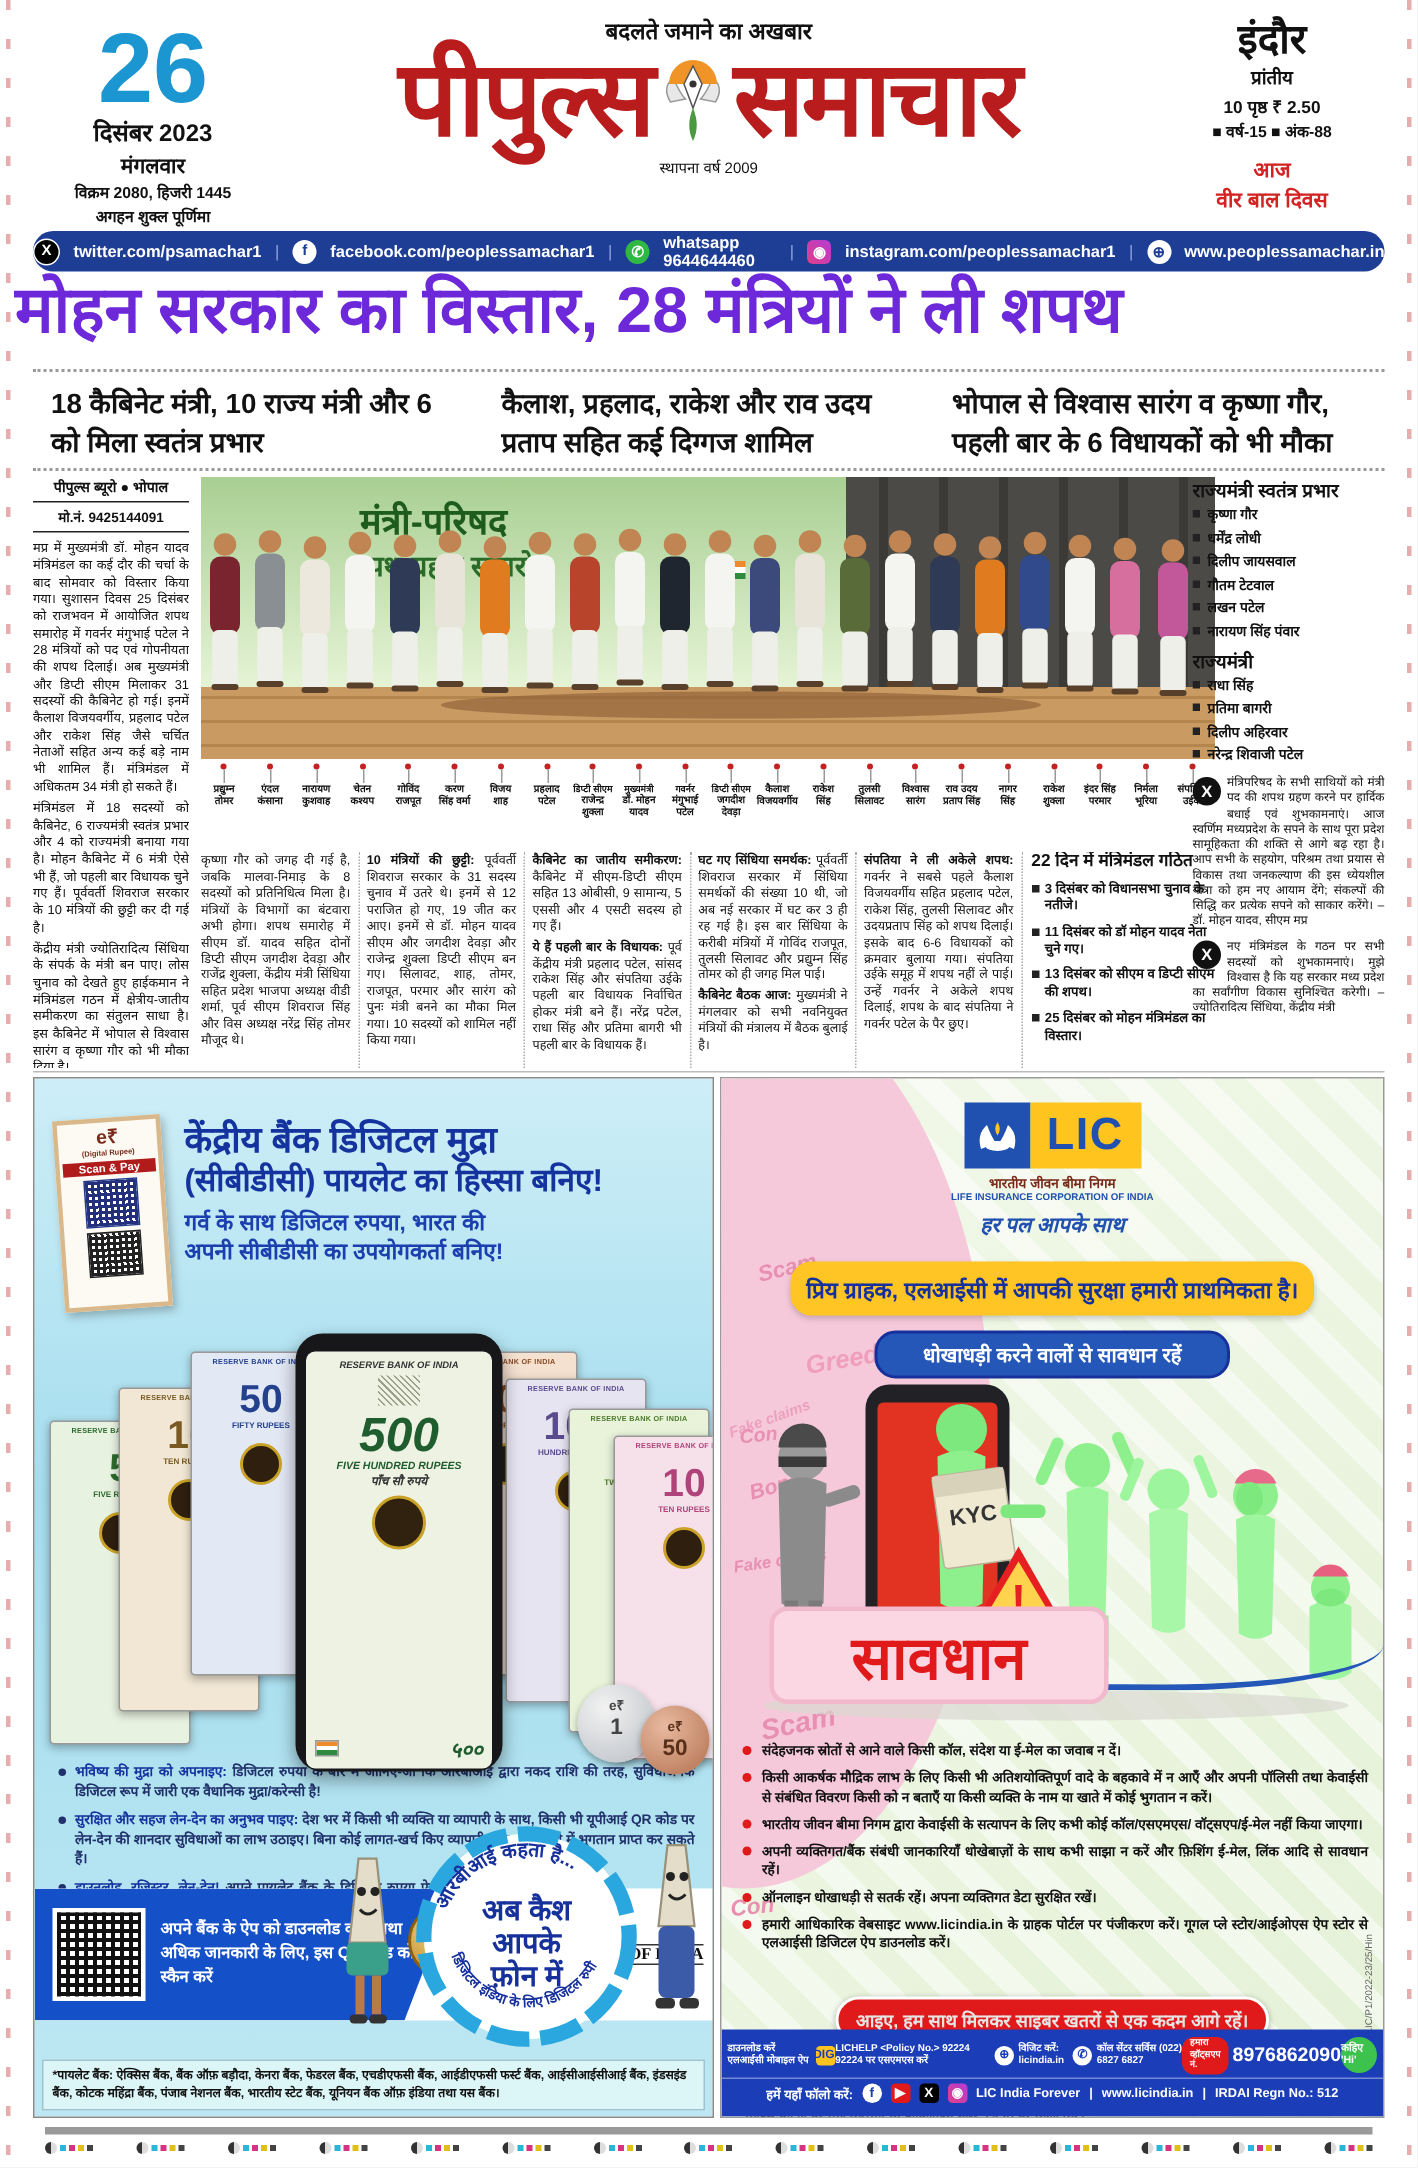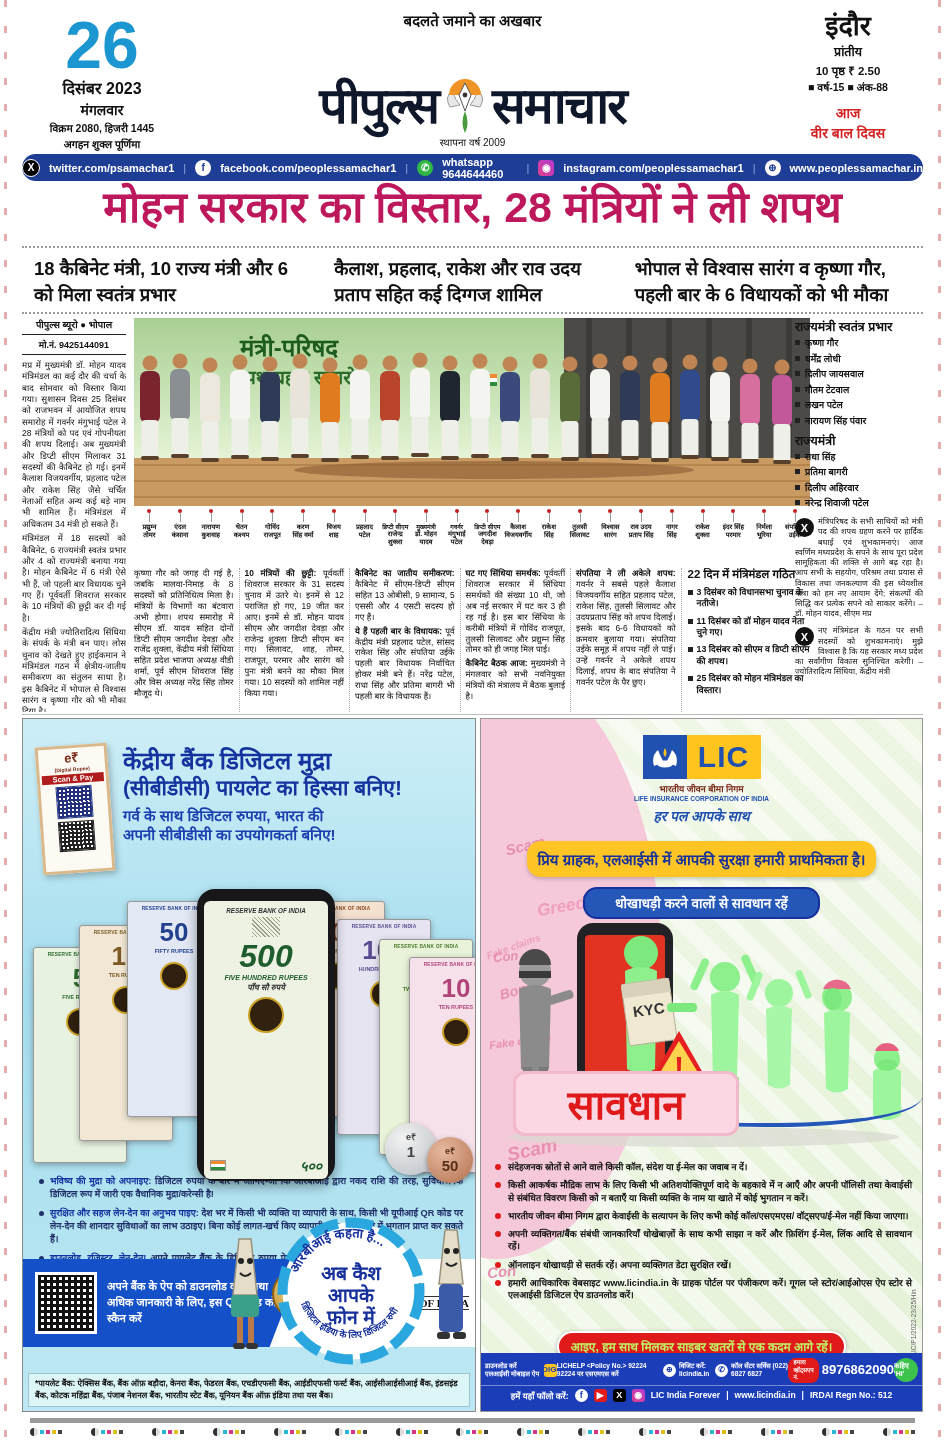--- a/index.html
+++ b/index.html
@@ -11,22 +11,22 @@
 
   
   .header{position:absolute;top:10px;left:22px;right:22px;height:142px;}
   .datebox{position:absolute;left:0;top:4px;width:160px;text-align:center;}
   .datebox .day{font-size:66px;font-weight:800;color:#1b96d1;line-height:.95;}
   .datebox .l1{font-size:16px;font-weight:800;}
   .datebox .l2{font-size:14px;font-weight:800;margin-top:1px;}
   .datebox .l3,.datebox .l4{font-size:10.5px;font-weight:700;margin-top:2px;}
   .masthead{position:absolute;left:170px;right:170px;top:0;text-align:center;}
   .masthead .tagline{font-size:15px;font-weight:800;}
-  .masthead .title{font-size:50px;font-weight:800;letter-spacing:-2px;line-height:1.05;
-                   display:flex;align-items:center;justify-content:center;gap:4px;color:#0f172a;margin-top:47px;}
+  .masthead .title{font-size:70px;font-weight:800;letter-spacing:-2px;line-height:1.05;
+                   display:flex;align-items:center;justify-content:center;gap:4px;color:#b91c1c;}
   .masthead .est{font-size:10px;font-weight:400;margin-top:0px;}
   .rightbox{position:absolute;right:0;top:2px;width:150px;text-align:center;}
   .rightbox .city{font-size:27px;font-weight:800;line-height:1.05;}
   .rightbox .r1{font-size:12.5px;font-weight:800;margin-top:3px;}
   .rightbox .r2{font-size:11.5px;font-weight:800;margin-top:3px;}
   .rightbox .r3{font-size:10.5px;font-weight:800;margin-top:2px;}
   .rightbox .today{font-size:14px;font-weight:800;color:#d42323;margin-top:9px;}
   .rightbox .event{font-size:14px;font-weight:800;color:#d42323;margin-top:1px;}
 
   
@@ -36,22 +36,22 @@
   .sic{display:inline-flex;width:16px;height:16px;border-radius:50%;align-items:center;
        justify-content:center;font-size:10px;font-weight:800;flex:none;}
   .sic-x{background:#000;color:#fff;border:1px solid #fff;}
   .sic-fb{background:#fff;color:#1e3e96;}
   .sic-wa{background:#2fb944;color:#fff;}
   .sic-ig{background:linear-gradient(45deg,#e0408a,#b43bd4);color:#fff;border-radius:4px;}
   .sic-web{background:#fff;color:#1e3e96;}
   .sdiv{color:#8ea3de;font-weight:400;}
 
   
-  .headline{position:absolute;top:184px;left:10px;right:10px;text-align:center;
-    font-size:43px;font-weight:800;color:#be185d;line-height:1.1;}
+  .headline{position:absolute;top:184px;left:10px;right:10px;
+    font-size:43px;font-weight:800;color:#6d28d9;line-height:1.1;}
   .rule-a{position:absolute;top:246px;left:22px;right:22px;border-top:2px dotted #9a9a9a;}
   .subheads{position:absolute;top:252px;left:22px;right:22px;display:flex;}
   .sub{flex:1;text-align:left;font-size:18.5px;font-weight:800;line-height:1.4;padding:4px 12px;}
   .rule-b{position:absolute;top:312px;left:22px;right:22px;border-top:2px dotted #9a9a9a;}
 
   
   .story{position:absolute;top:318px;left:22px;right:22px;height:394px;}
   .leftcol{position:absolute;left:0;top:0;width:104px;height:100%;overflow:hidden;}
   .byline{text-align:center;font-size:9.5px;font-weight:800;border-bottom:1px solid #222;padding-bottom:3px;}
   .phoneno{text-align:center;font-size:9px;font-weight:800;padding:3px 0;border-bottom:1px solid #222;margin-bottom:5px;}
@@ -192,21 +192,21 @@
   .bbanner{position:absolute;top:168px;left:102px;right:102px;background:#2457b8;border:2px solid #16309c;
     border-radius:14px;padding:5px 6px;text-align:center;font-size:13.5px;font-weight:700;color:#fff;}
   .illu{position:absolute;top:200px;left:8px;width:430px;height:238px;}
   .savdhan{position:absolute;top:352px;left:32px;width:212px;background:#fad7e2;border:3px solid #f2b8cc;
     border-radius:12px;text-align:center;font-size:40px;font-weight:800;color:#e01a1a;padding:2px 4px;z-index:4;}
   .swoosh{position:absolute;top:378px;left:150px;right:0;height:26px;border-bottom:4px solid #2457b8;
     border-radius:0 0 100% 100%/0 0 200% 60%;z-index:1;}
   .lic-bullets{position:absolute;top:442px;left:14px;right:10px;z-index:4;}
   .lbul{font-size:9.1px;font-weight:700;line-height:1.35;margin-bottom:6px;padding-left:13px;position:relative;text-align:justify;}
   .lbul::before{content:"";position:absolute;left:0;top:3px;width:6px;height:6px;border-radius:50%;background:#e01a1a;}
-  .redpill{position:absolute;top:612px;left:76px;right:76px;background:#e01a1a;color:#bef264;border:2px solid #fff;
+  .redpill{position:absolute;top:612px;left:76px;right:76px;background:#e01a1a;color:#e5e5e5;border:2px solid #fff;
     border-radius:18px;text-align:center;font-size:12px;font-weight:800;padding:5px 4px;box-shadow:0 1px 4px rgba(0,0,0,.3);z-index:4;}
   .licp{position:absolute;left:16px;right:26px;font-size:9.3px;font-weight:700;line-height:1.35;z-index:4;}
   .licp1{top:646px;} .licp2{top:672px;}
   .sidecode{position:absolute;right:-24px;top:600px;transform:rotate(-90deg);font-size:6.5px;color:#666;z-index:5;}
   .licfooter{position:absolute;left:0;right:0;bottom:0;height:58px;background:#1b3eb8;color:#fff;z-index:6;}
   .lf-row1{display:flex;align-items:center;justify-content:space-around;padding:5px 4px 2px;font-size:6.6px;font-weight:700;line-height:1.25;}
   .lf-item{display:flex;align-items:center;gap:3px;}
   .lf-ic{width:13px;height:13px;border-radius:50%;background:#fff;color:#1b3eb8;display:inline-flex;
          align-items:center;justify-content:center;font-size:8px;font-weight:800;flex:none;}
   .wa-num{font-size:13px;font-weight:800;}

